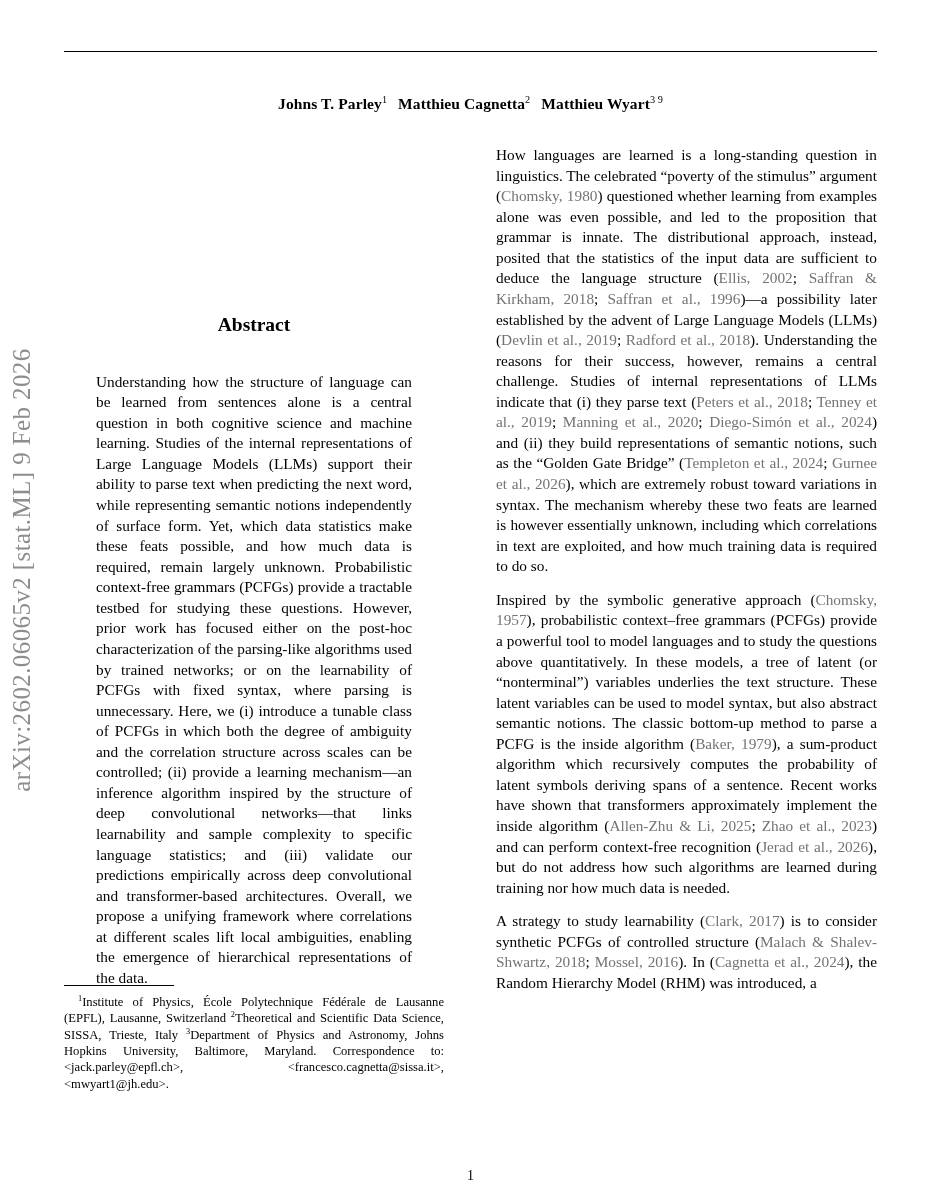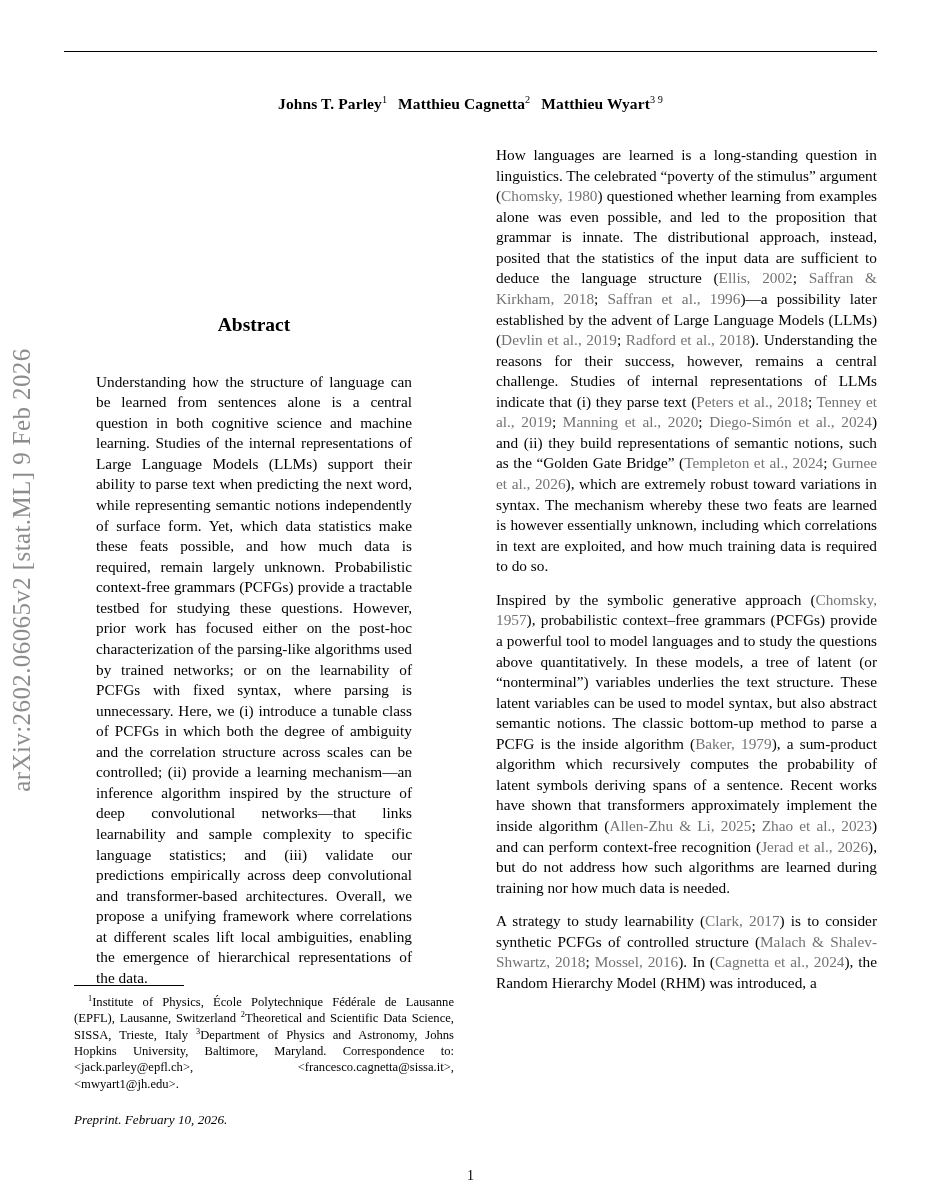--- a/index.html
+++ b/index.html
@@ -130,21 +130,21 @@
     line-height: 1.345;
     text-align: justify;
     text-justify: inter-word;
     margin: 0 0 13px 0;
   }
   .cite { color: #737373; }
 
   
   .footnote-wrap {
     position: absolute;
-    left: 74px;
+    left: 64px;
     top: 985px;
     width: 380px;
   }
   .footnote-rule {
     border: 0;
     border-top: 1.1px solid #000;
     width: 110px;
     margin: 0 0 8px 0;
   }
   .footnote {
@@ -203,18 +203,17 @@
         <p class="para"><span>Inspired by the symbolic generative approach (</span><span class="cite">Chomsky, 1957</span><span>), probabilistic context–free grammars (PCFGs) provide a powerful tool to model languages and to study the questions above quantitatively. In these models, a tree of latent (or “nonterminal”) variables underlies the text structure. These latent variables can be used to model syntax, but also abstract semantic notions. The classic bottom-up method to parse a PCFG is the inside algorithm (</span><span class="cite">Baker, 1979</span><span>), a sum-product algorithm which recursively computes the probability of latent symbols deriving spans of a sentence. Recent works have shown that transformers approximately implement the inside algorithm (</span><span class="cite">Allen-Zhu &amp; Li, 2025</span><span>; </span><span class="cite">Zhao et al., 2023</span><span>) and can perform context-free recognition (</span><span class="cite">Jerad et al., 2026</span><span>), but do not address how such algorithms are learned during training nor how much data is needed.</span></p>
         <p class="para"><span>A strategy to study learnability (</span><span class="cite">Clark, 2017</span><span>) is to consider synthetic PCFGs of controlled structure (</span><span class="cite">Malach &amp; Shalev-Shwartz, 2018</span><span>; </span><span class="cite">Mossel, 2016</span><span>). In (</span><span class="cite">Cagnetta et al., 2024</span><span>), the Random Hierarchy Model (RHM) was introduced, a</span></p>
       </div>
 
     </div>
   </div>
 
   <div class="footnote-wrap">
     <hr class="footnote-rule">
     <p class="footnote"><span class="indent"></span><sup>1</sup><span>Institute of Physics, École Polytechnique Fédérale de Lausanne (EPFL), Lausanne, Switzerland </span><sup>2</sup><span>Theoretical and Scientific Data Science, SISSA, Trieste, Italy </span><sup>3</sup><span>Department of Physics and Astronomy, Johns Hopkins University, Baltimore, Maryland. Correspondence to: &lt;jack.parley@epfl.ch&gt;, &lt;francesco.cagnetta@sissa.it&gt;, &lt;mwyart1@jh.edu&gt;.</span></p>
-    <p class="preprint">Preprint. February 10, 2026.</p>
   </div>
 
   <div class="page-number">1</div>
 
 </div>
 
 </body></html>

